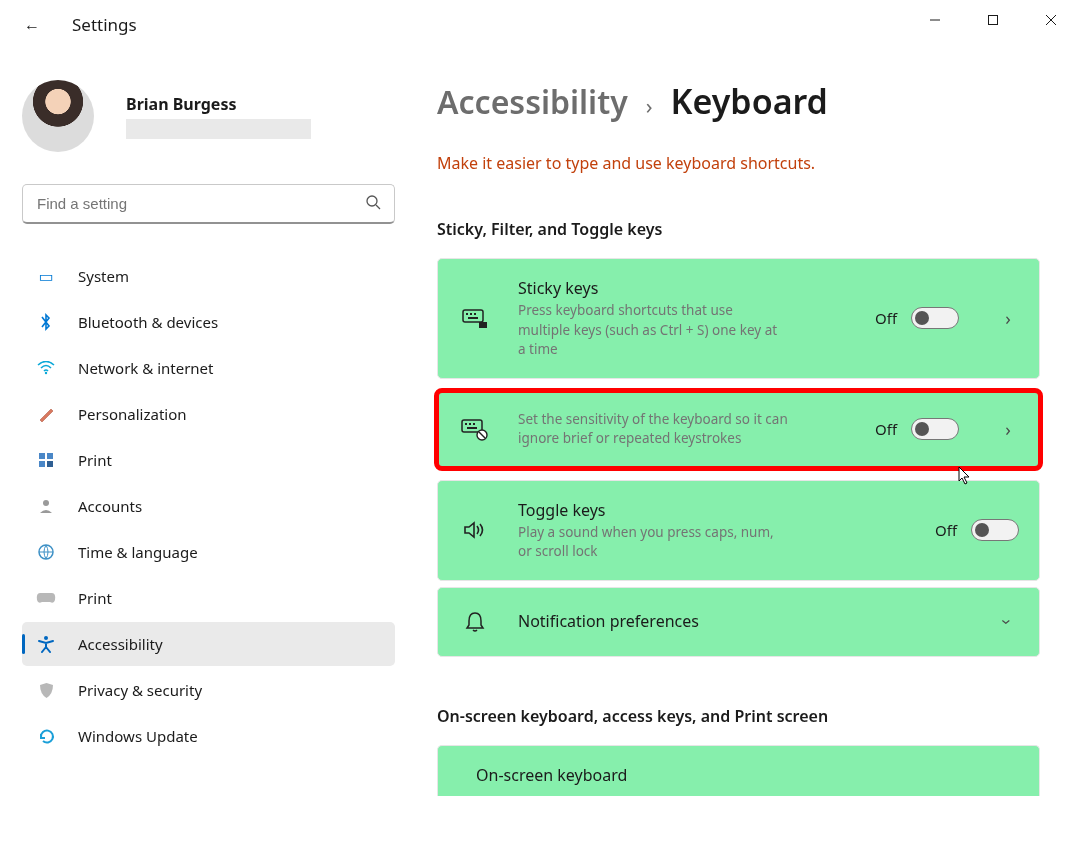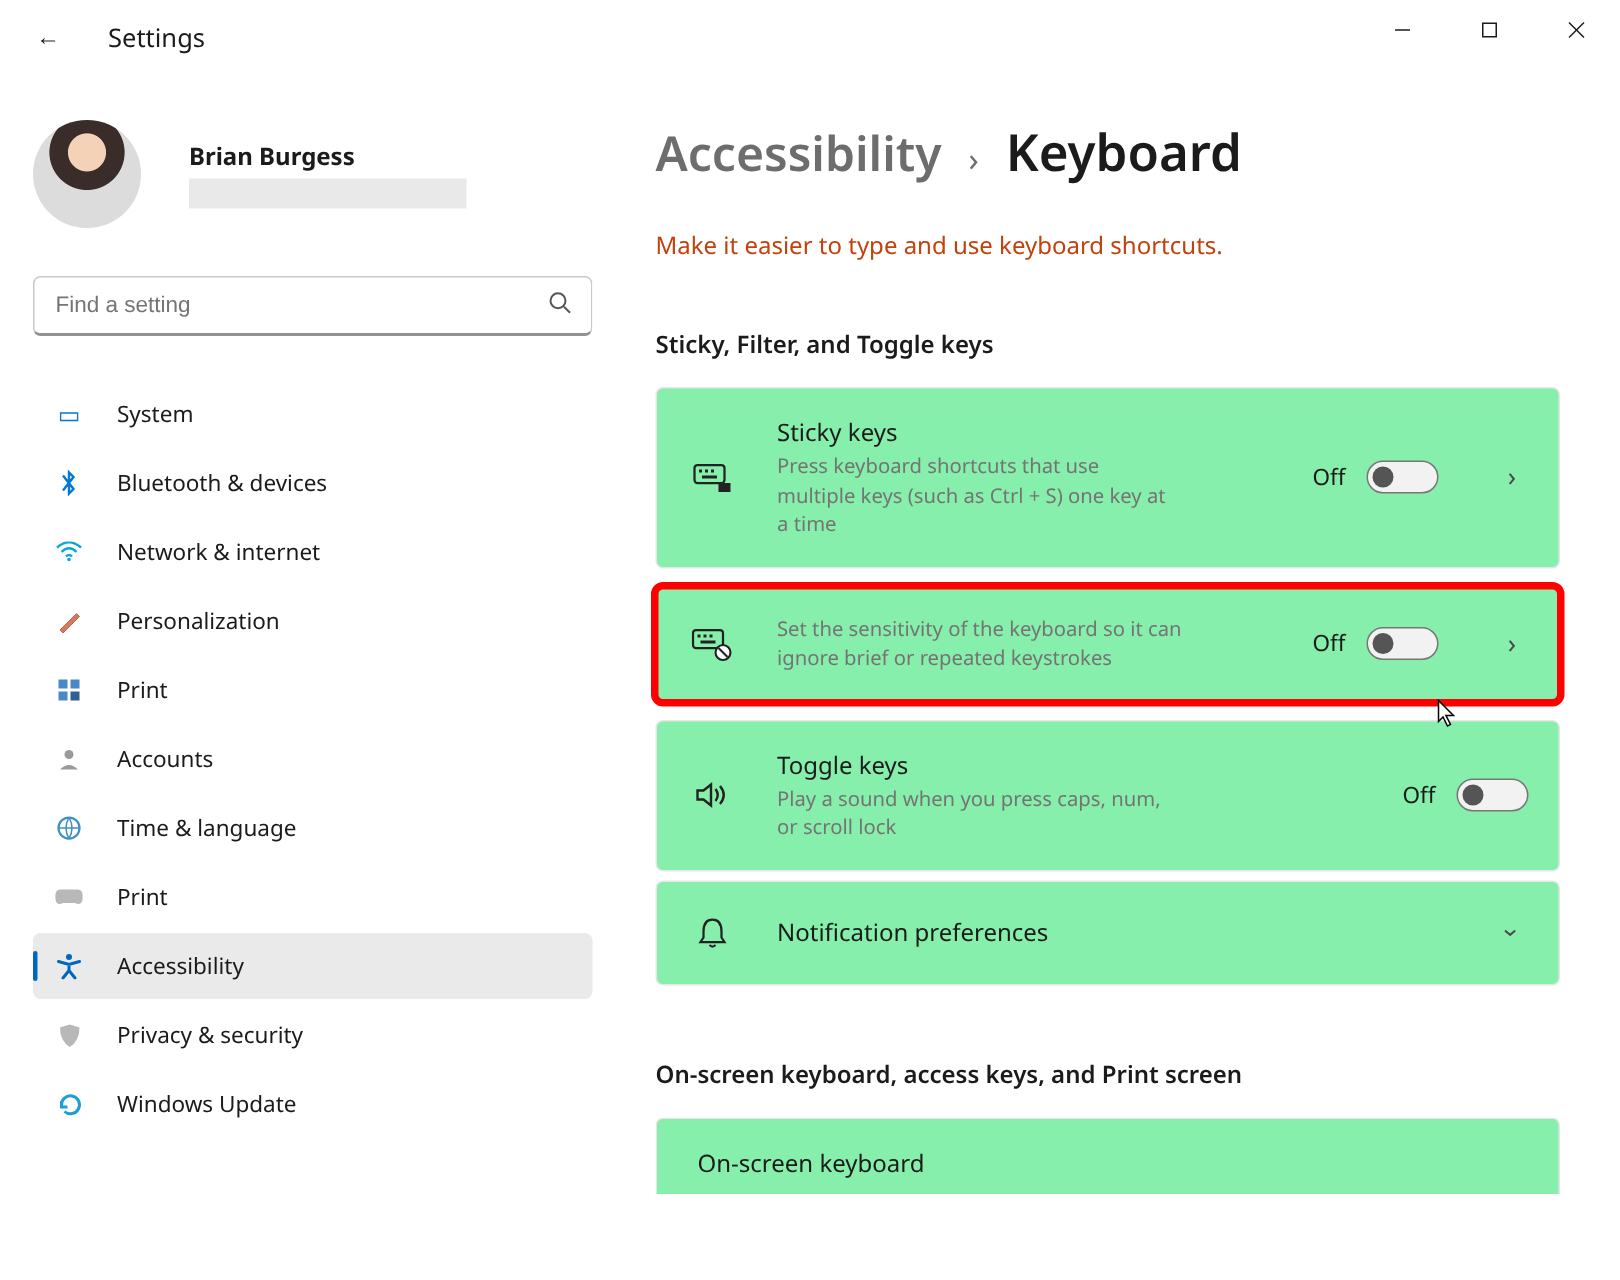--- a/index.html
+++ b/index.html
@@ -352,20 +352,20 @@
         <div class="card-text">
           <div class="card-title">Notification preferences</div>
         </div>
         <div class="chevron" style="transform:rotate(90deg)">›</div>
       </div>
 
       <div class="spacer-24"></div>
       <div class="section-header">On-screen keyboard, access keys, and Print screen</div>
 
       <div class="card" style="padding-bottom:8px;border-bottom:none;border-radius:5px 5px 0 0">
-        <div class="card-text" style="margin-left:5px">
+        <div class="card-text" style="margin-left:16px">
           <div class="card-title">On-screen keyboard</div>
         </div>
       </div>
 
     </div>
   </div>
 </div>
 
 </body></html>

